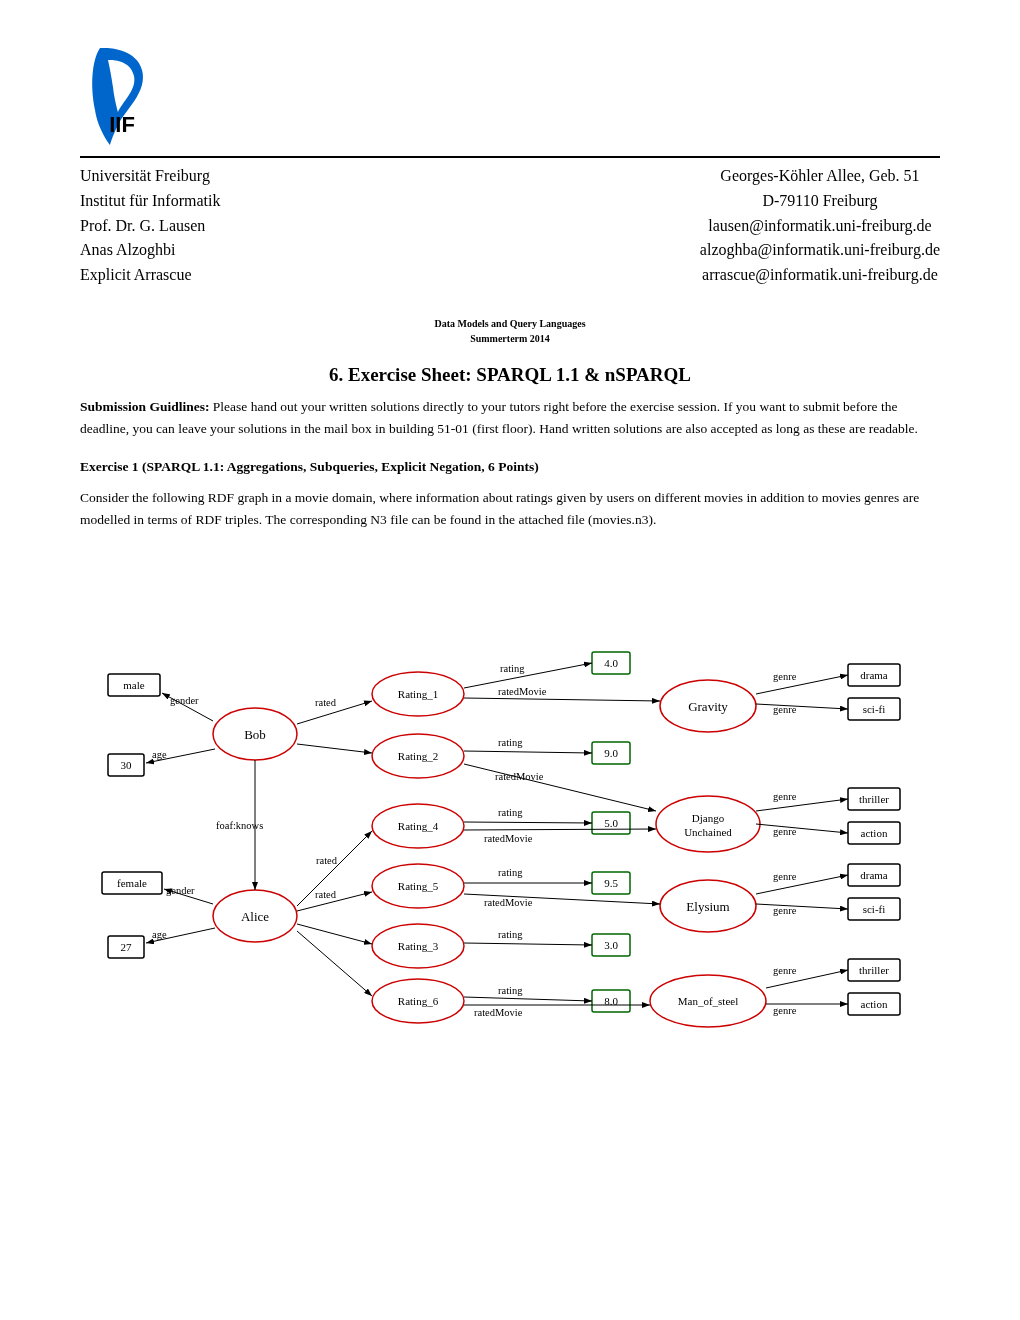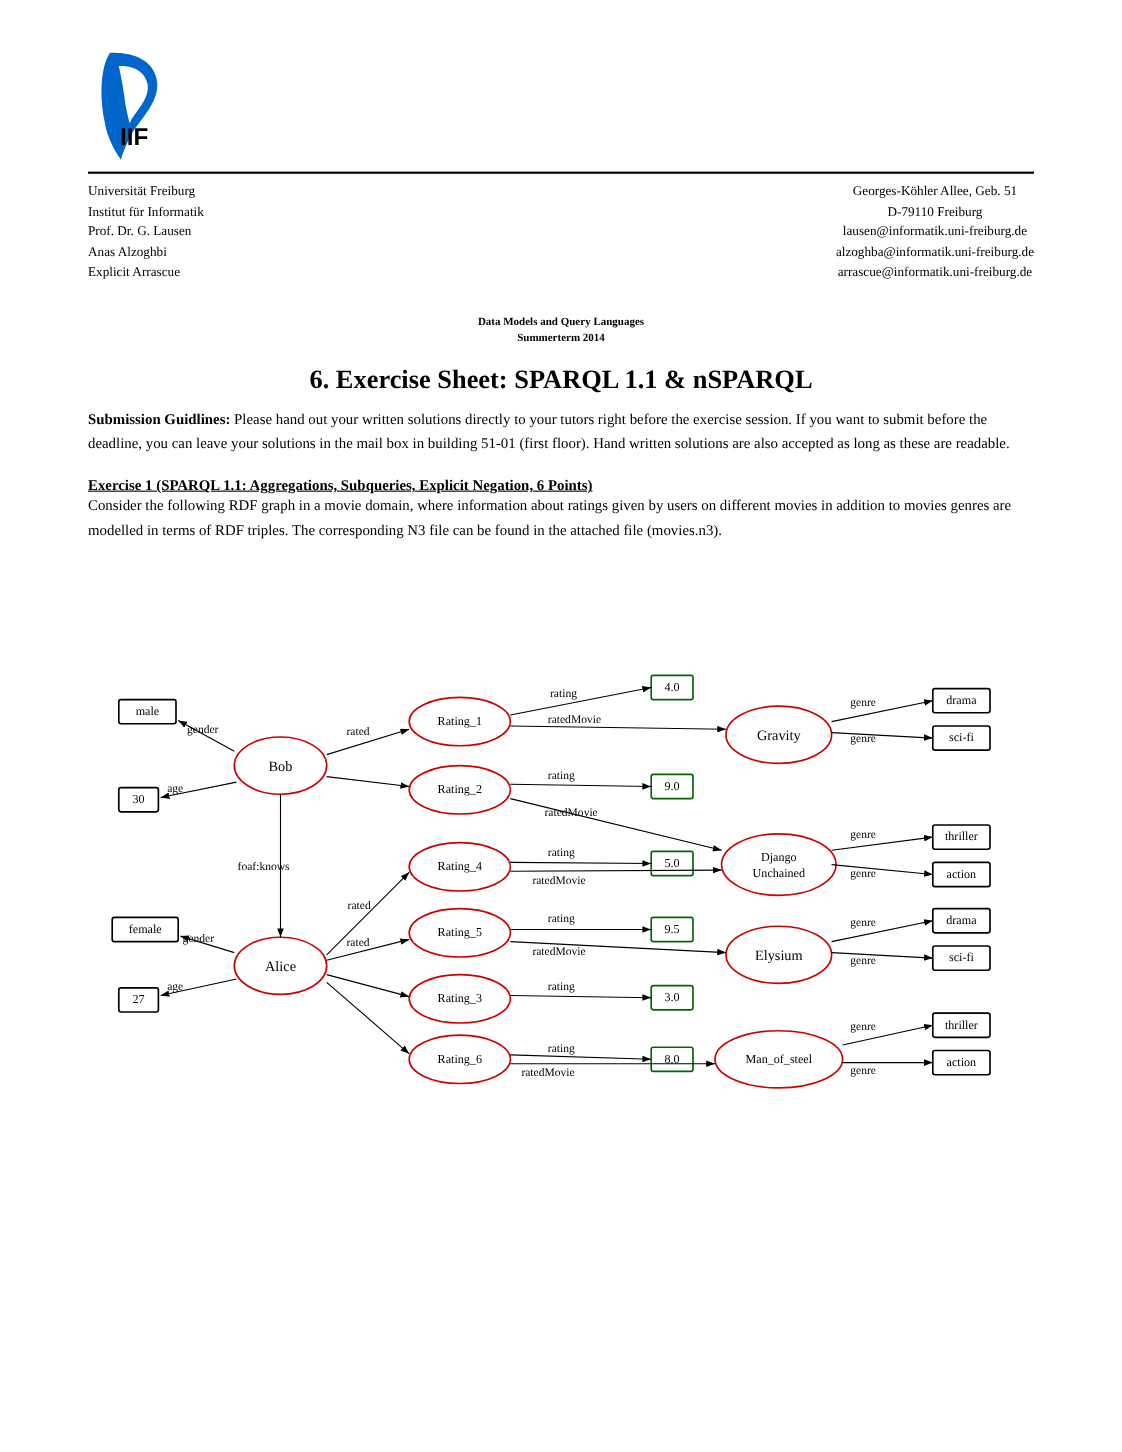--- a/index.html
+++ b/index.html
@@ -31,55 +31,54 @@
       height: 110px;
       margin-right: 0;
     }
     .header-line {
       border-top: 2px solid #000;
       margin-bottom: 6px;
     }
     .header-info {
       display: flex;
       justify-content: space-between;
-      font-size: 12px;
+      font-size: 16px;
       line-height: 1.55;
     }
     .header-info-left { text-align: left; }
     .header-info-right { text-align: center; }
     .course-title {
       text-align: center;
       margin-top: 28px;
       margin-bottom: 4px;
       font-size: 10px;
       font-weight: bold;
       line-height: 1.5;
     }
     .sheet-title {
       text-align: center;
-      font-size: 24px;
+      font-size: 19px;
       font-weight: bold;
       margin: 18px 0 10px 0;
     }
     .discussion {
       text-align: center;
       font-size: 13.5px;
       margin-bottom: 20px;
     }
     .submission {
       font-size: 13.5px;
       line-height: 1.6;
       margin-bottom: 20px;
     }
     .submission strong { font-weight: bold; }
     .exercise-title {
       font-size: 13.5px;
       font-weight: bold;
-      margin-bottom: 0;
-      text-decoration: underline;
+      margin-bottom: 12px;
     }
     .exercise-body {
       font-size: 13.5px;
       line-height: 1.6;
       margin-bottom: 16px;
     }
     
     .graph-container {
       width: 100%;
       position: relative;

